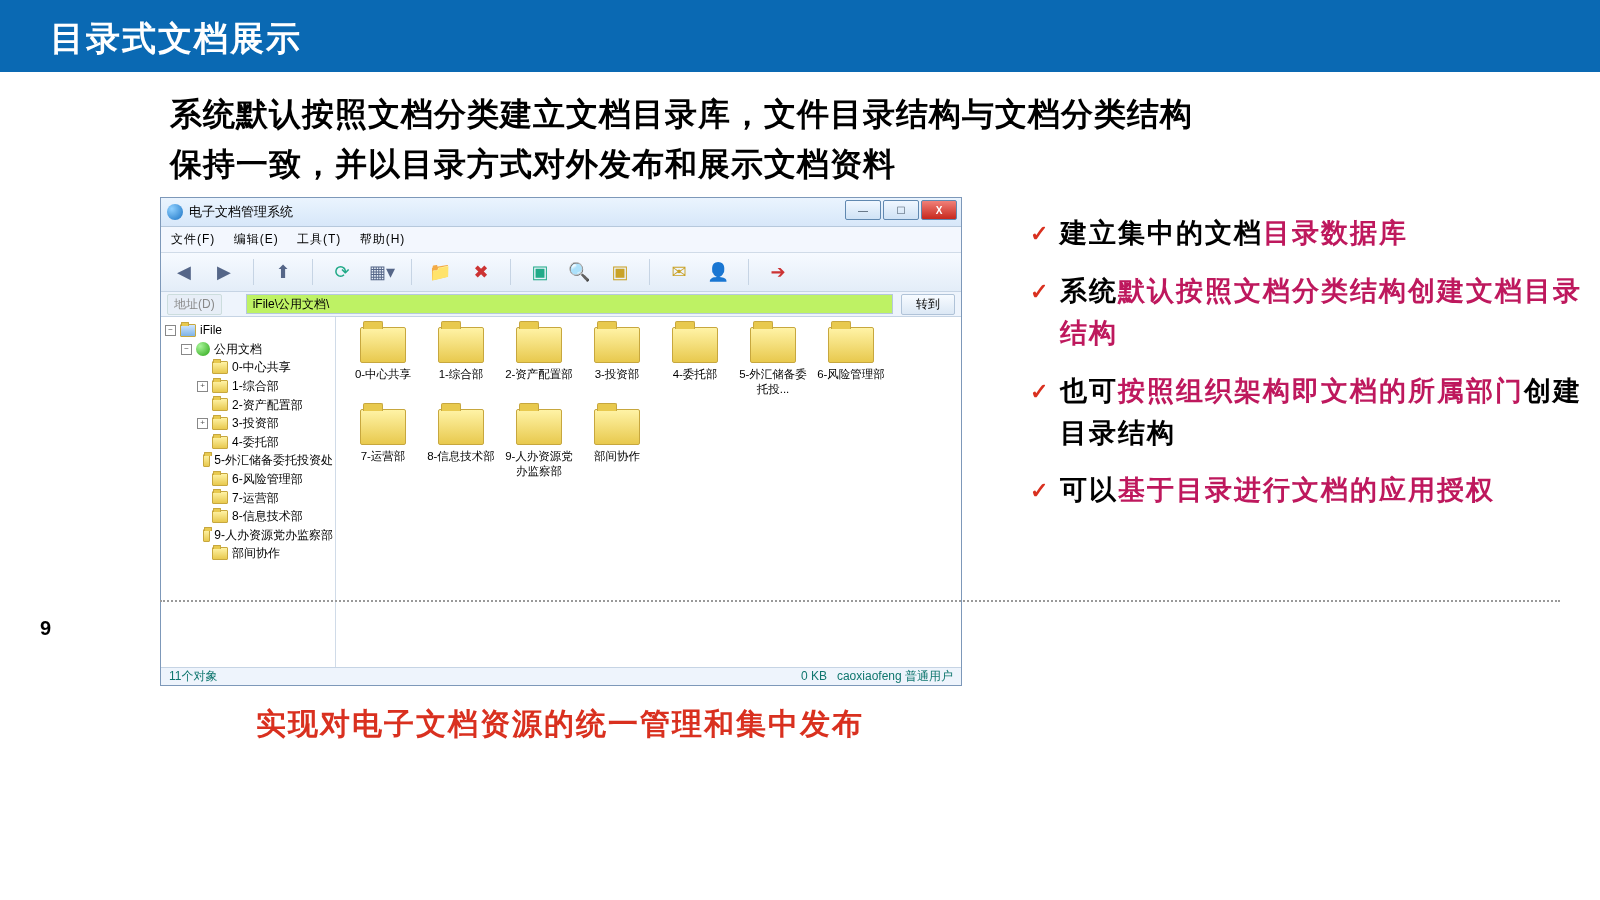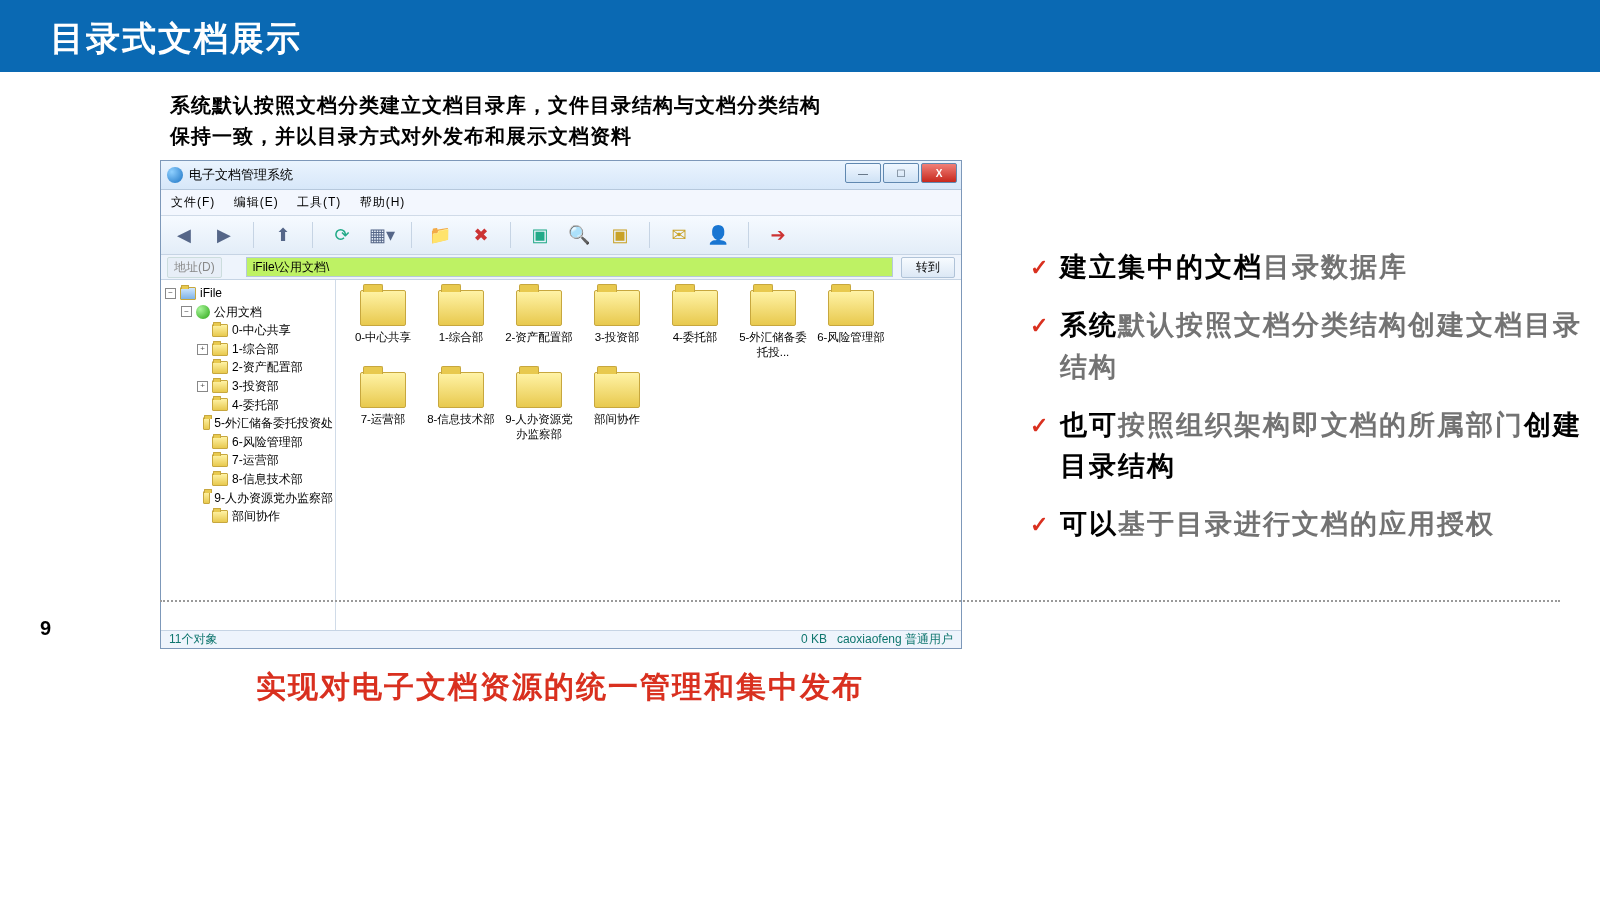--- a/index.html
+++ b/index.html
@@ -1,19 +1,19 @@
 <!DOCTYPE html>
 <html><head>
 <meta charset="utf-8">
 <style>
   html,body{margin:0;padding:0;width:1600px;height:900px;background:#fff;font-family:"Microsoft YaHei","SimHei",sans-serif;overflow:hidden}
   .slide{position:relative;width:1600px;height:664px}
   .title-bar{background:#0a69b3;color:#fff;font-size:34px;font-weight:bold;padding:16px 50px 10px;letter-spacing:2px}
-  .subtitle{font-size:20px;font-weight:bold;color:#000;padding:18px 4px 0 170px;line-height:1.55;letter-spacing:1px}
-  .body-row{display:flex;align-items:center;padding:8px 0 0 160px}
+  .subtitle{font-size:32px;font-weight:bold;color:#000;padding:18px 4px 0 170px;line-height:1.55;letter-spacing:1px}
+  .body-row{display:flex;align-items:flex-start;padding:8px 0 0 160px}
   .win{width:800px;border:1px solid #7d98b9;background:#eaf2fb;font-family:Tahoma,"SimSun",sans-serif}
   .win-title{background:linear-gradient(#eaf4fe,#d7e7f9);height:28px;display:flex;align-items:center;font-size:13px;color:#000;padding:0 6px;border-bottom:1px solid #b6c8dc;position:relative}
   .win-title .wicon{width:16px;height:16px;border-radius:50%;background:radial-gradient(circle at 30% 30%,#8fd0ff,#1b73c4);margin-right:6px}
   .win-ctrls{position:absolute;right:4px;top:2px;display:flex;gap:2px}
   .win-ctrls span{width:34px;height:18px;border:1px solid #6088b0;background:linear-gradient(#f0f7ff,#cfe2f5);border-radius:2px;display:flex;align-items:center;justify-content:center;font-size:10px;color:#456}
   .win-ctrls .close{background:linear-gradient(#f08078,#c7281d);color:#fff;font-weight:bold}
   .menubar{background:#f3f7fe;font-size:12px;color:#000;padding:4px 10px;letter-spacing:1px;border-bottom:1px solid #d0dbe8}
   .menubar span{margin-right:14px}
   .toolbar{background:linear-gradient(#f6faff,#e3edf8);border-bottom:1px solid #c6d4e4;height:38px;display:flex;align-items:center;padding:0 10px;gap:14px}
   .tb{width:26px;height:26px;display:flex;align-items:center;justify-content:center;color:#568;font-size:18px}
@@ -30,21 +30,21 @@
   .fld::before{content:"";position:absolute;top:-3px;left:0;width:6px;height:3px;background:#e8c94e;border:1px solid #c7a73e;border-bottom:none;border-radius:1px 1px 0 0}
   .grn{width:14px;height:14px;border-radius:50%;background:radial-gradient(circle at 30% 30%,#a8f59a,#2aa515);margin-right:4px}
   .content{flex:1;padding:8px 8px;display:flex;flex-wrap:wrap;align-content:flex-start;gap:0}
   .item{width:74px;text-align:center;font-size:11.5px;color:#000;margin:2px 2px 10px}
   .item .bigfld{width:44px;height:34px;margin:0 auto 4px;background:linear-gradient(#fff3a6,#e8c94e);border:1px solid #c7a73e;border-radius:2px;position:relative}
   .item .bigfld::before{content:"";position:absolute;top:-7px;left:2px;width:18px;height:7px;background:#e8c94e;border:1px solid #c7a73e;border-bottom:none;border-radius:2px 2px 0 0}
   .status{background:#eef4fc;border-top:1px solid #c6d4e4;font-size:12px;padding:0 8px;display:flex;justify-content:space-between;color:#0f766e}
   .bullets{margin-left:28px;width:560px}
   .bullets li{list-style:none;font-size:27px;font-weight:bold;color:#000;line-height:1.55;margin-bottom:16px;position:relative;padding-left:30px;letter-spacing:2px}
   .bullets li::before{content:"✓";position:absolute;left:0;top:4px;color:#d9301f;font-size:22px}
-  .hl{color:#737373}
+  .hl{color:#be185d}
   .punch{color:#d9301f;font-size:30px;font-weight:bold;text-align:center;width:800px;margin:18px 0 0 160px;letter-spacing:2px}
   .pagenum{position:absolute;left:40px;bottom:24px;font-size:20px;font-weight:bold;color:#000}
   .hr{position:absolute;left:160px;right:40px;bottom:62px;border-top:2px dotted #999}
 </style>
 </head>
 <body>
 
 <div class="slide">
   <div class="title-bar">目录式文档展示</div>
   <div class="subtitle">

